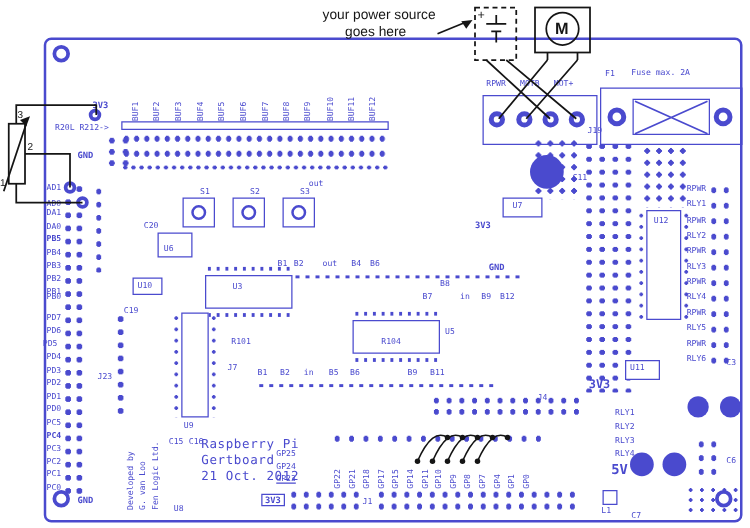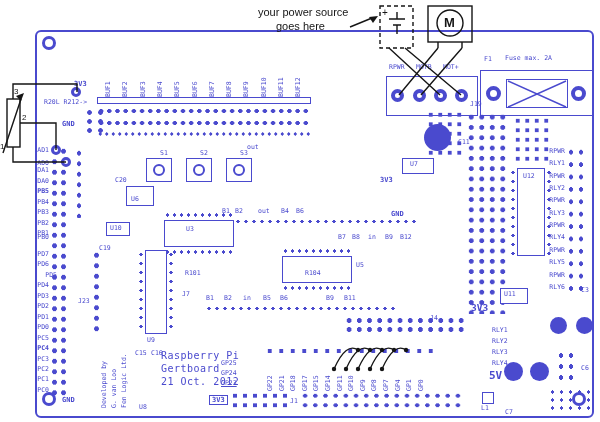--- a/index.html
+++ b/index.html
@@ -170,21 +170,21 @@
     <span class="lbl pin" style="left: 32px; top: 167.4px;">DA1</span>
     <span class="lbl pin" style="left: 32px; top: 177.85px;">DA0</span>
     <span class="lbl pin" style="left: 32px; top: 188.3px; font-weight: bold;">PB5</span>
     <span class="lbl pin" style="left: 32px; top: 198.75px;">PB4</span>
     <span class="lbl pin" style="left: 32px; top: 209.2px;">PB3</span>
     <span class="lbl pin" style="left: 32px; top: 219.65px;">PB2</span>
     <span class="lbl pin" style="left: 32px; top: 230.1px;">PB1</span>
     <span class="lbl pin" style="left: 32px; top: 234px;">PB0</span>
     <span class="lbl pin" style="left: 32px; top: 251px;">PD7</span>
     <span class="lbl pin" style="left: 32px; top: 261.45px;">PD6</span>
-    <span class="lbl pin" style="left: 40px; top: 271.9px;">PD5</span>
+    <span class="lbl pin" style="left: 29px; top: 271.9px;">PD5</span>
     <span class="lbl pin" style="left: 32px; top: 282.35px;">PD4</span>
     <span class="lbl pin" style="left: 32px; top: 292.8px;">PD3</span>
     <span class="lbl pin" style="left: 32px; top: 303.25px;">PD2</span>
     <span class="lbl pin" style="left: 32px; top: 313.7px;">PD1</span>
     <span class="lbl pin" style="left: 32px; top: 324.15px;">PD0</span>
     <span class="lbl pin" style="left: 32px; top: 334.6px;">PC5</span>
     <span class="lbl pin" style="left: 32px; top: 345.05px; font-weight: bold;">PC4</span>
     <span class="lbl pin" style="left: 32px; top: 355.5px;">PC3</span>
     <span class="lbl pin" style="left: 32px; top: 365.95px;">PC2</span>
     <span class="lbl pin" style="left: 32px; top: 376.4px;">PC1</span>
@@ -272,21 +272,21 @@
     <span class="lbl" style="left: 492px; top: 338px;">RLY2</span>
     <span class="lbl" style="left: 492px; top: 349px;">RLY3</span>
     <span class="lbl" style="left: 492px; top: 360px;">RLY4</span>
     <span class="lbl" style="left: 247px; top: 144px;">out</span>
     <span class="lbl" style="left: 222px; top: 208px;">B1</span>
     <span class="lbl" style="left: 235px; top: 208px;">B2</span>
     <span class="lbl" style="left: 258px; top: 208px;">out</span>
     <span class="lbl" style="left: 281px; top: 208px;">B4</span>
     <span class="lbl" style="left: 296px; top: 208px;">B6</span>
     <span class="lbl" style="left: 338px; top: 234px;">B7</span>
-    <span class="lbl" style="left: 352px; top: 234px;">B8</span>
+    <span class="lbl" style="left: 352px; top: 224px;">B8</span>
     <span class="lbl" style="left: 368px; top: 234px;">in</span>
     <span class="lbl" style="left: 385px; top: 234px;">B9</span>
     <span class="lbl" style="left: 400px; top: 234px;">B12</span>
     <span class="lbl" style="left: 206px; top: 295px;">B1</span>
     <span class="lbl" style="left: 224px; top: 295px;">B2</span>
     <span class="lbl" style="left: 243px; top: 295px;">in</span>
     <span class="lbl" style="left: 263px; top: 295px;">B5</span>
     <span class="lbl" style="left: 280px; top: 295px;">B6</span>
     <span class="lbl" style="left: 326px; top: 295px;">B9</span>
     <span class="lbl" style="left: 344px; top: 295px;">B11</span>

